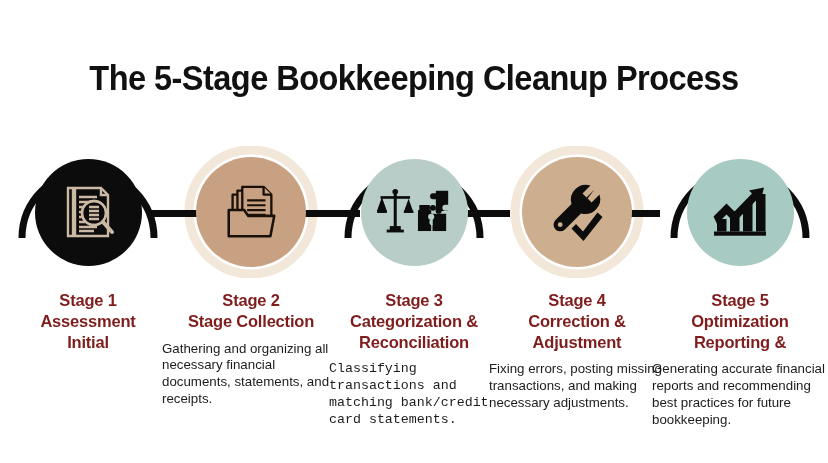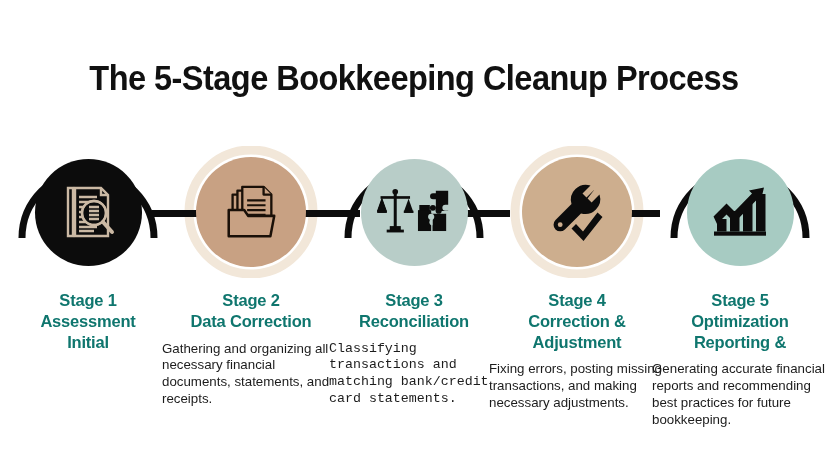--- a/index.html
+++ b/index.html
@@ -82,21 +82,21 @@
   .c3{left:452px;width:58px;}
   .c4{left:602px;width:58px;}
 
   
   .stage-heading{
     margin-top:12px;
     text-align:center;
     font-size:16.5px;
     font-weight:bold;
     line-height:1.26;
-    color:#0f766e;
+    color:#7f1d1d;
     width:168px;
     letter-spacing:-0.2px;
   }
   .stage-num{display:block;}
   .stage-name{display:block;}
   .stage-desc{
     margin-top:9px;
     text-align:left;
     font-size:13.3px;
     line-height:1.27;
@@ -162,21 +162,21 @@
             </g>
             <g stroke="#1a1008" stroke-width="2.2">
               <path d="M28 20 H47 M28 25 H47 M28 30 H47 M28 35 H47"></path>
             </g>
             <path d="M9 30 H25 L29 36 H56 L52 57 H9 Z" fill="#c8a183" stroke="#1a1008" stroke-width="2.6" stroke-linejoin="round"></path>
           </svg>
         </div>
       </div>
       <div class="stage-heading">
         <span class="stage-num">Stage 2</span>
-        <span class="stage-name">Data Correction</span>
+        <span class="stage-name">Stage Collection</span>
       </div>
       <div class="stage-desc">Gathering and organizing all necessary financial documents, statements, and receipts.</div>
     </div>
 
     <div class="stage s3">
       <div class="circle-wrap">
         <svg class="ring-svg" viewBox="0 0 160 132">
           <path d="M14 92 A 66 66 0 0 1 146 92" fill="none" stroke="#0c0c0c" stroke-width="7" stroke-linecap="butt"></path>
         </svg>
         <div class="disc" style="background:#b8cdc8">
@@ -201,20 +201,21 @@
               <rect x="63" y="34" width="15.5" height="19.6"></rect>
               <path d="M63 40 a3.3 3.3 0 0 0 0 7 z" fill="#b8cdc8"></path>
               <path d="M70 34 a3.3 3.3 0 0 1 0 -7 a3.3 3.3 0 0 1 0 7 z"></path>
               <path d="M61.5 34 a3.3 3.3 0 0 1 0 7 a3.3 3.3 0 0 1 0 -7 z" fill="#b8cdc8"></path>
             </g>
           </svg>
         </div>
       </div>
       <div class="stage-heading">
         <span class="stage-num">Stage 3</span>
+        <span class="stage-name">Categorization &amp;</span>
         <span class="stage-name">Reconciliation</span>
       </div>
       <div class="stage-desc">Classifying transactions and matching bank/credit card statements.</div>
     </div>
 
     <div class="stage s4">
       <div class="circle-wrap">
         <svg class="ring-svg" viewBox="0 0 160 132">
           <circle cx="80" cy="66" r="62" fill="none" stroke="#f2e7d9" stroke-width="9"></circle>
         </svg>

